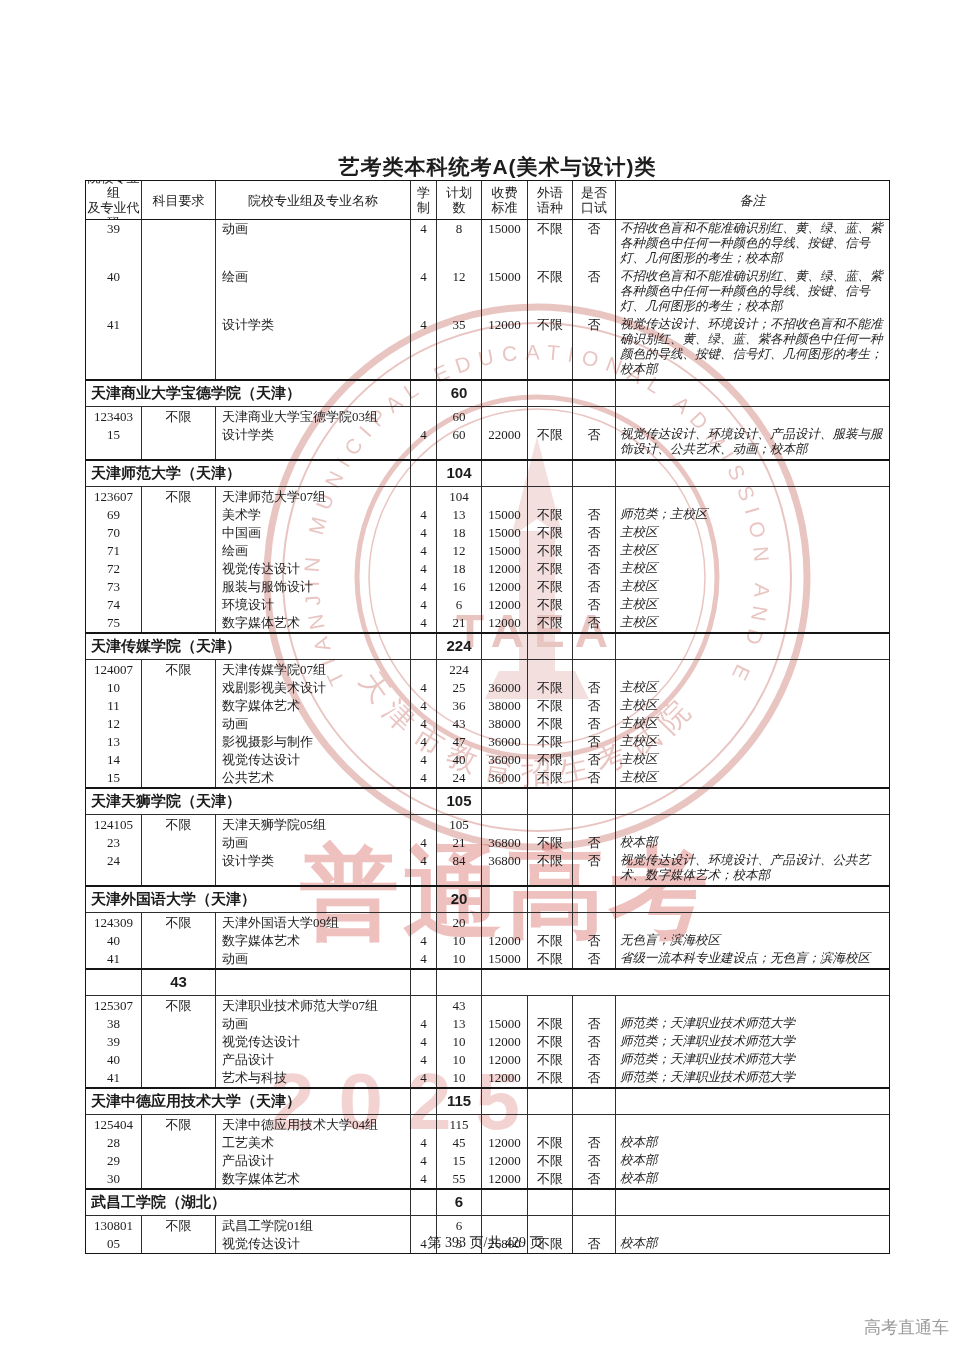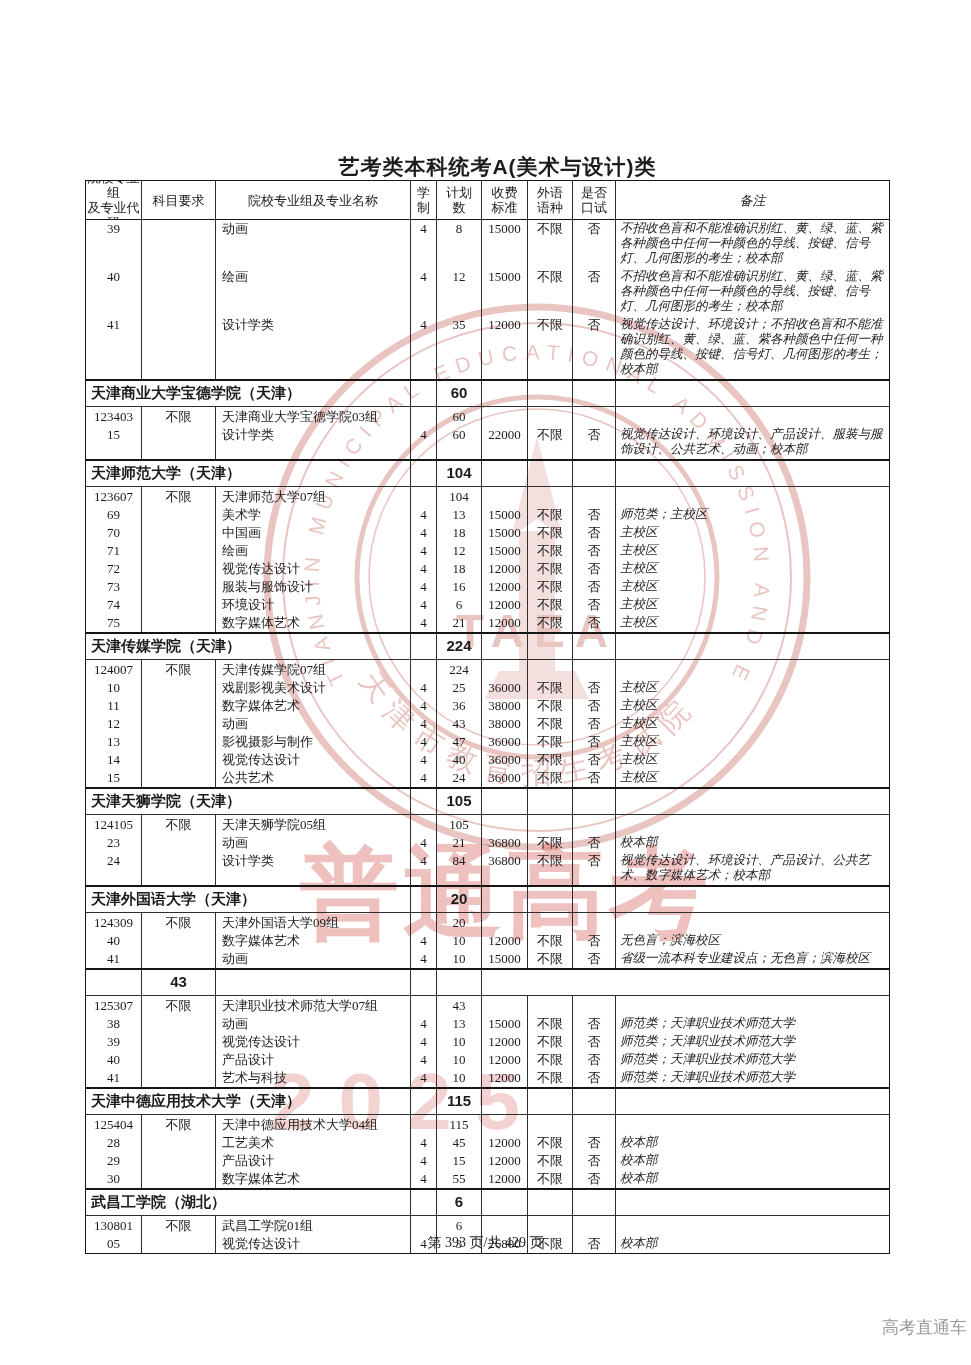--- a/index.html
+++ b/index.html
@@ -38,21 +38,21 @@
                white-space:pre-line;line-height:15px;font-size:13px;}
 
   .section-row{height:25px;border-top:2.5px solid #151515;border-bottom:1px solid #2e2e2e;}
   .section-row .cell{line-height:24px;}
   .c-secname{grid-column:1 / 4;text-align:left;padding-left:5px;font-weight:bold;font-size:15px;
              font-family:"Liberation Sans","DejaVu Sans",sans-serif;white-space:nowrap;}
   .c-sectotal{font-weight:bold;font-size:15px;
               font-family:"Liberation Sans","DejaVu Sans",sans-serif;}
 
   .footer{position:absolute;top:1234px;left:0;width:100%;text-align:center;font-size:14px;}
-  .brand{position:absolute;top:1316px;right:4px;font-size:17px;color:#9b9b9b;
+  .brand{position:absolute;top:1316px;right:22px;font-size:17px;color:#9b9b9b;
          font-family:"Liberation Sans","DejaVu Sans",sans-serif;}
 </style>
 </head>
 <body>
 
 <div class="page">
 
   <div class="wm-layer">
     <svg class="seal" width="580" height="580" viewBox="0 0 580 580">
       <defs>

